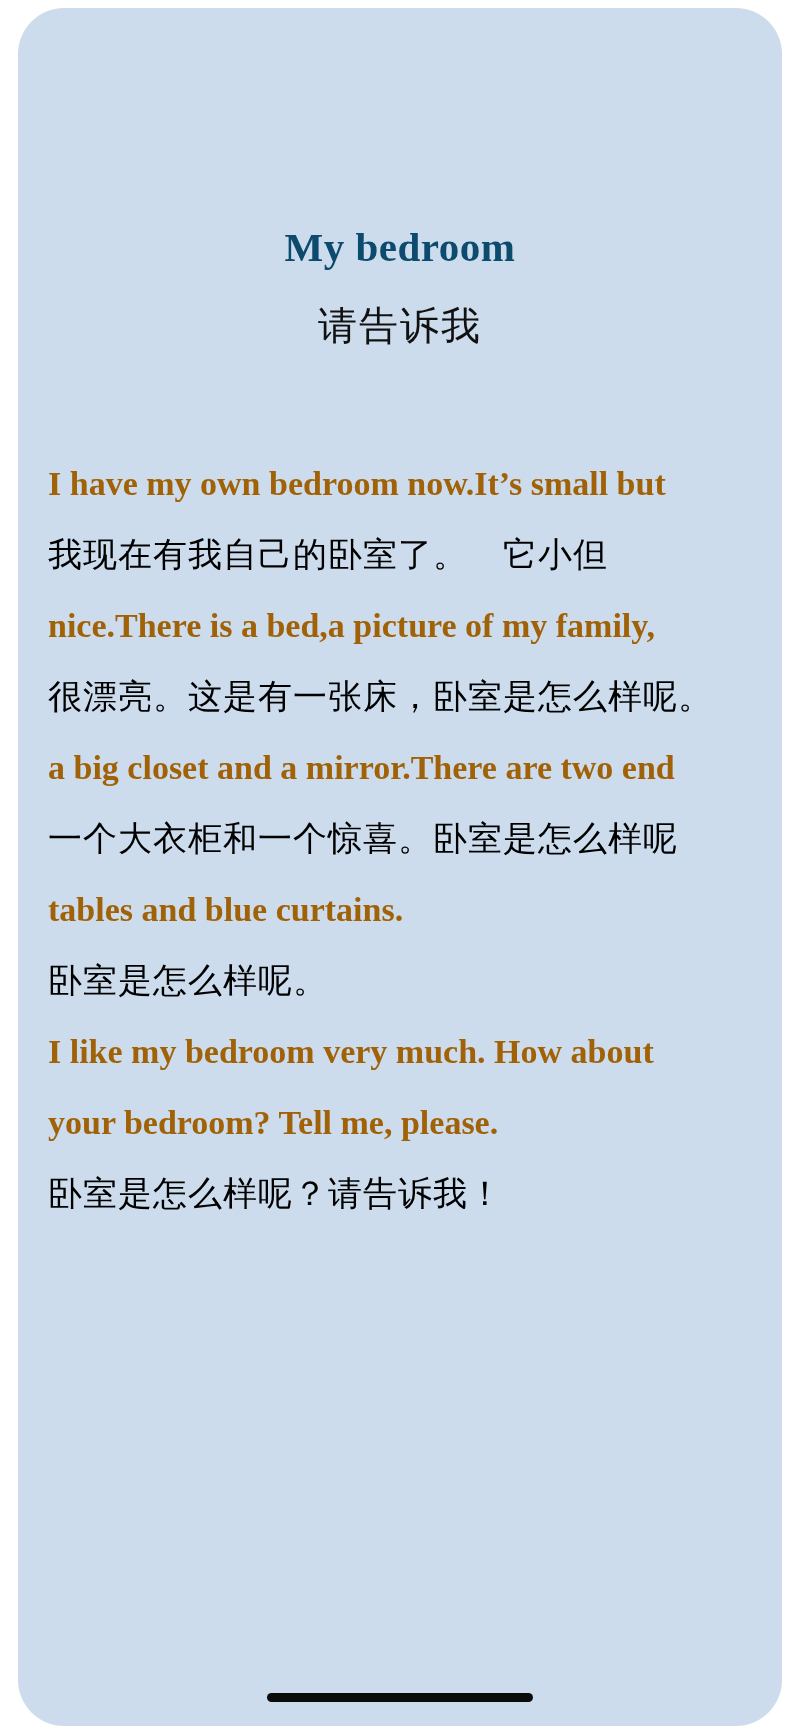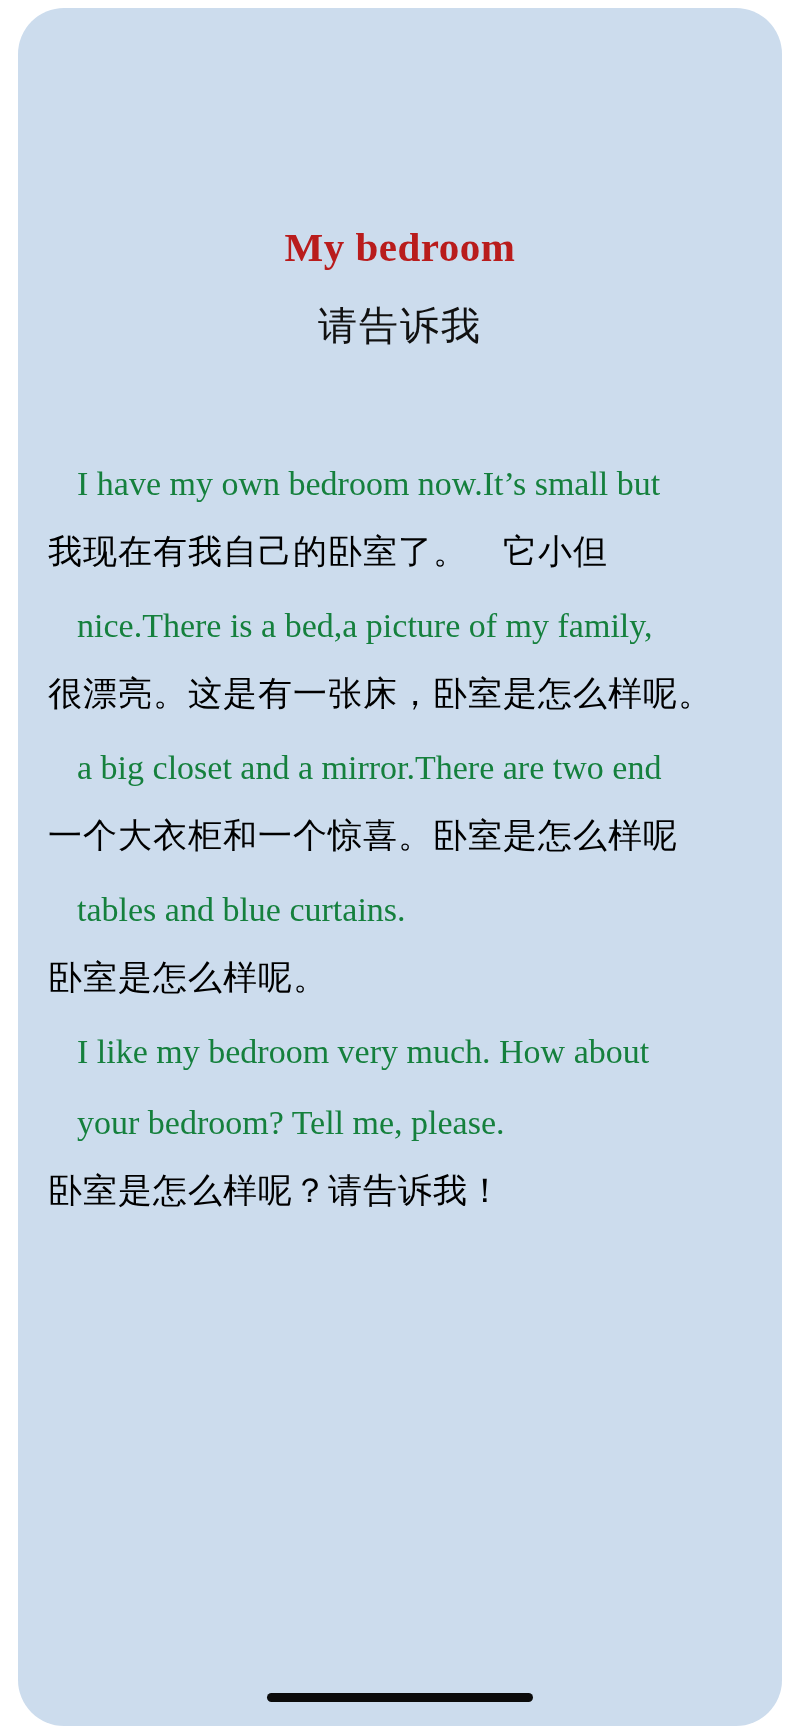--- a/index.html
+++ b/index.html
@@ -29,21 +29,21 @@
     top: 0;
     width: 764px;
     height: 1718px;
     padding: 0;
     box-sizing: border-box;
   }
   .title-en {
     margin: 0;
     padding-top: 215px;
     text-align: center;
-    color: #b91c1c;
+    color: #0c4a6e;
     font-family: "Liberation Serif", serif;
     font-weight: bold;
     font-size: 41px;
     letter-spacing: 0.5px;
   }
   .title-zh {
     margin: 0;
     padding-top: 28px;
     text-align: center;
     color: #111111;
@@ -55,31 +55,30 @@
   .body-block {
     margin: 0;
     padding: 0 26px 0 30px;
     padding-top: 95px;
   }
   .line {
     margin: 0;
     padding: 0;
   }
   .line-en {
-    color: #15803d;
+    color: #a16207;
     font-family: "Liberation Serif", serif;
-    font-weight: normal;
+    font-weight: bold;
     font-size: 34px;
     line-height: 71px;
     white-space: nowrap;
-    margin-left: 29px;
   }
   .line-zh {
     color: #000000;
-    font-family: Liberation Mono, monospace;
+    font-family: Liberation Sans, sans-serif;
     font-weight: normal;
     font-size: 34px;
     line-height: 71px;
     white-space: nowrap;
     letter-spacing: 1px;
   }
   .home-indicator {
     position: absolute;
     left: 50%;
     transform: translateX(-50%);

